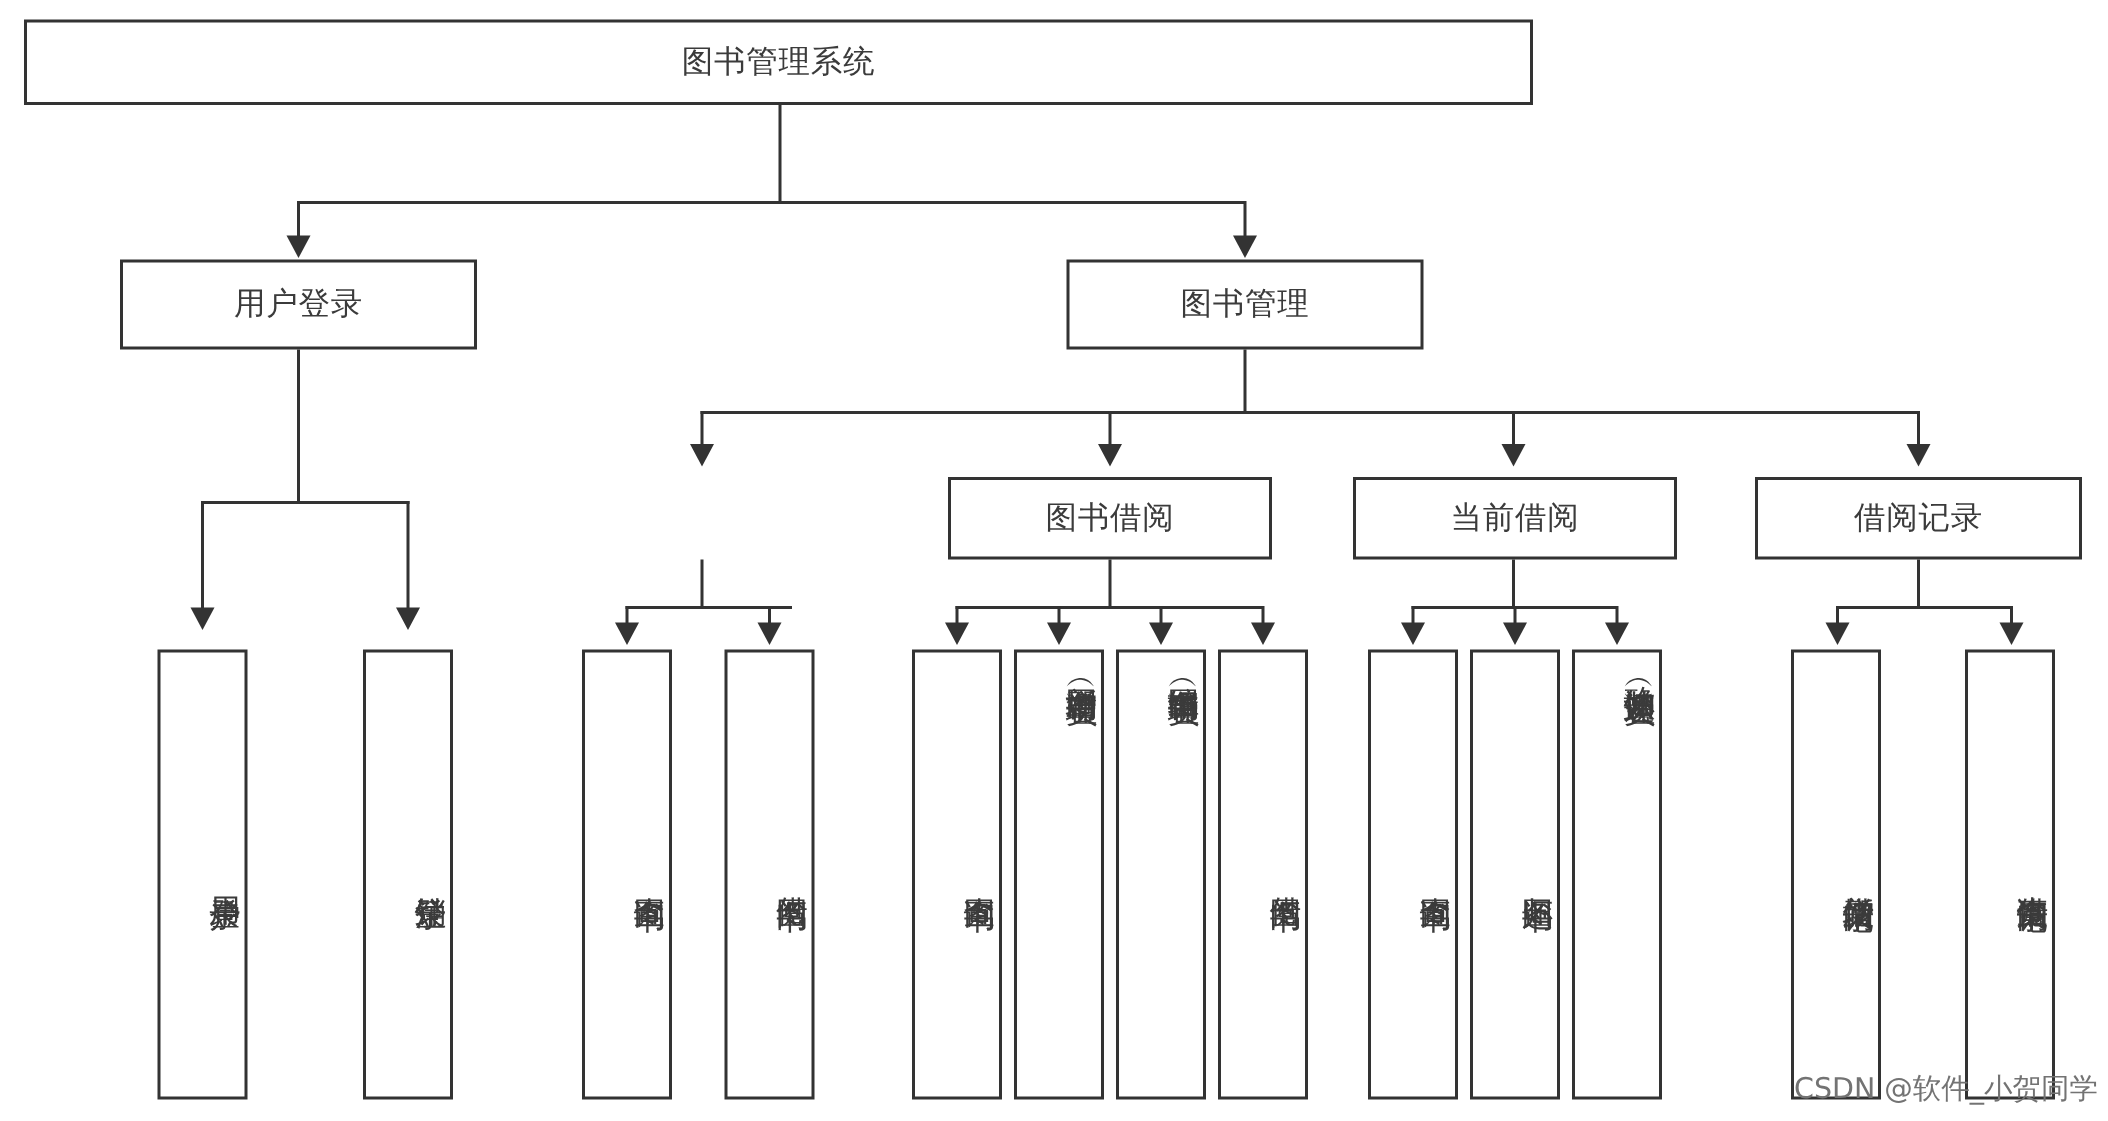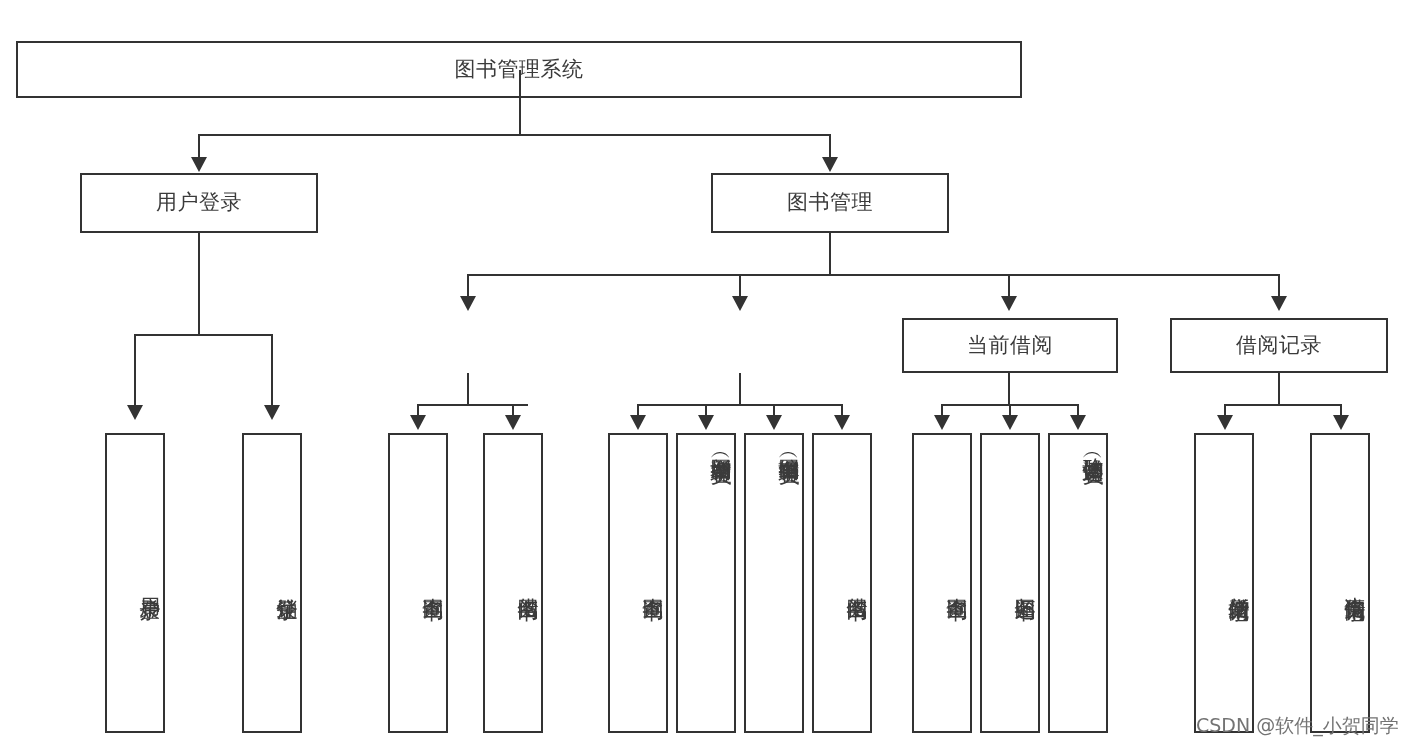--- a/index.html
+++ b/index.html
@@ -80,21 +80,21 @@
     font-size: 19px;
     white-space: nowrap;
     user-select: none;
   }
 </style>
 </head>
 <body>
 
 <div id="canvas">
 
-  <div class="node h" style="left:16px; top:13px; width:1006px; height:57px;margin-top:28px;">
+  <div class="node h" style="left:16px; top:13px; width:1006px; height:57px;">
     <span class="lbl">图书管理系统</span>
   </div>
 
   <div class="vline" style="left:519px; top:70px; height:65px;"></div>
 
   <div class="hline" style="left:198px; top:134px; width:632px;"></div>
 
   <div class="vline" style="left:198px; top:134px; height:24px;"></div>
   <div class="arrow" style="left:191px; top:157px;"></div>
 
@@ -120,20 +120,23 @@
   <div class="hline" style="left:467px; top:274px; width:812px;"></div>
   <div class="vline" style="left:467px; top:274px; height:23px;"></div>
   <div class="arrow" style="left:460px; top:296px;"></div>
   <div class="vline" style="left:739px; top:274px; height:23px;"></div>
   <div class="arrow" style="left:732px; top:296px;"></div>
   <div class="vline" style="left:1008px; top:274px; height:23px;"></div>
   <div class="arrow" style="left:1001px; top:296px;"></div>
   <div class="vline" style="left:1278px; top:274px; height:23px;"></div>
   <div class="arrow" style="left:1271px; top:296px;"></div>
 
+  <div class="node h" style="left:632px; top:318px; width:216px; height:55px;">
+    <span class="lbl">图书借阅</span>
+  </div>
   <div class="node h" style="left:902px; top:318px; width:216px; height:55px;">
     <span class="lbl">当前借阅</span>
   </div>
   <div class="node h" style="left:1170px; top:318px; width:218px; height:55px;">
     <span class="lbl">借阅记录</span>
   </div>
 
   <div class="vline" style="left:467px; top:373px; height:32px;"></div>
   <div class="hline" style="left:417px; top:404px; width:111px;"></div>
   <div class="vline" style="left:417px; top:404px; height:12px;"></div>

